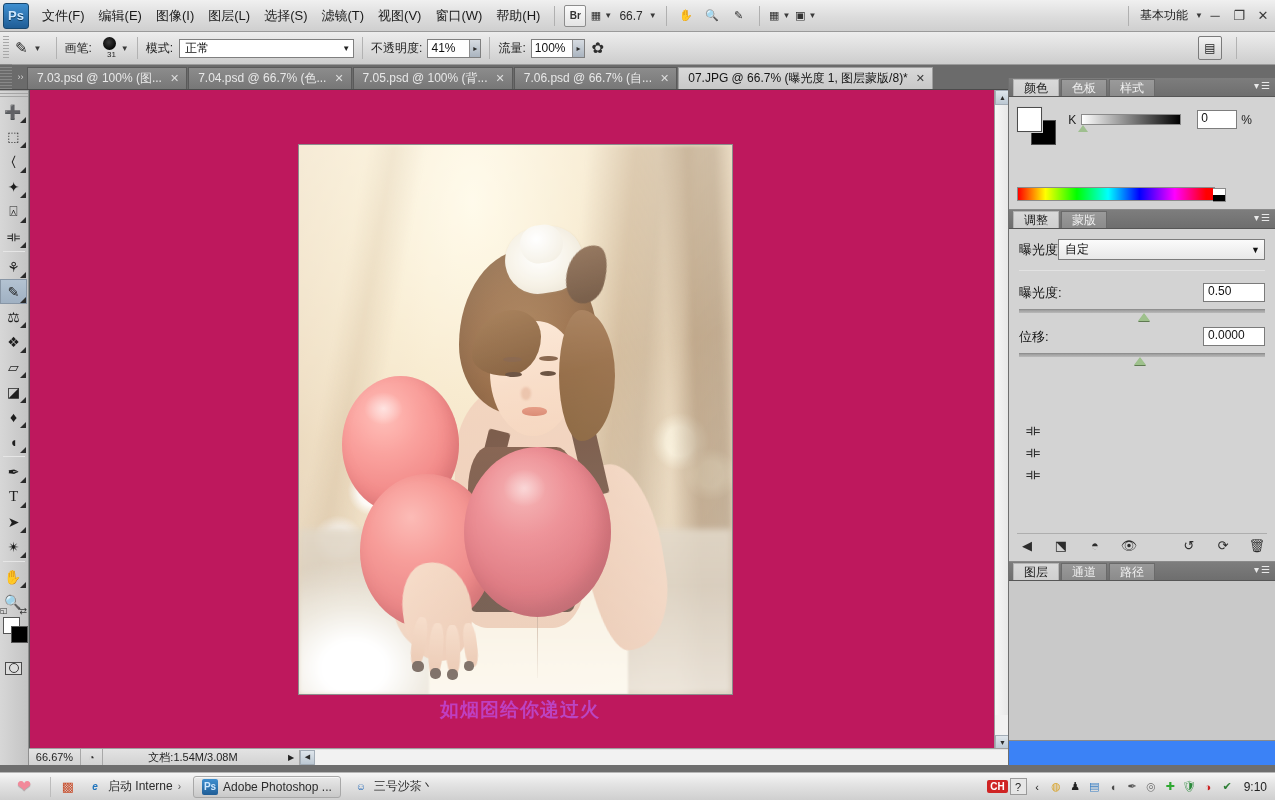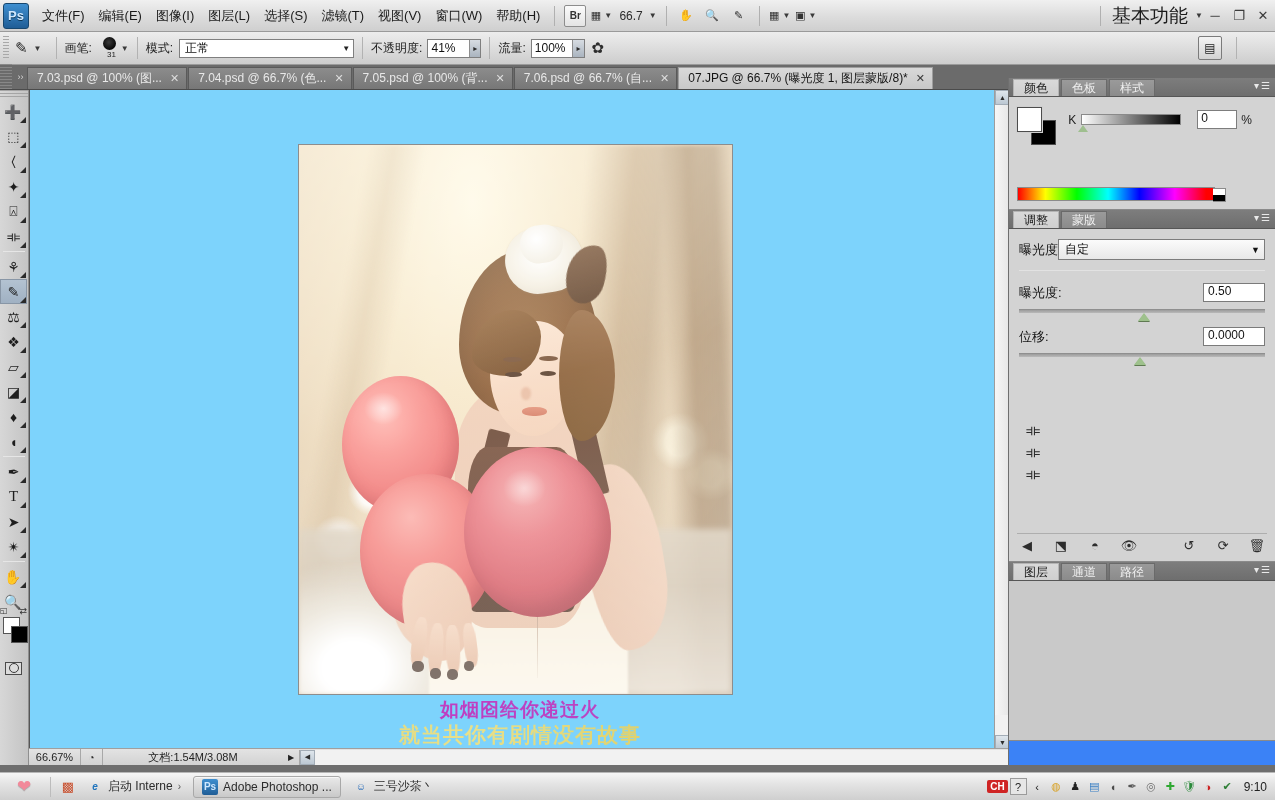--- a/index.html
+++ b/index.html
@@ -38,21 +38,21 @@
     display:flex;align-items:center;justify-content:center;
     font-size:11px;color:#333;
   }
   .mb-btn.boxed{
     border:1px solid #8d8d8d;background:linear-gradient(#fbfbfb,#e4e4e4);
     border-radius:2px; padding:0 4px; font-size:10px; font-weight:bold;
   }
   .caret{ font-size:8px; color:#3a3a3a; margin-left:3px; }
   .zoomval{ font-size:12px;color:#2a2a2a; padding:0 3px; }
   .mb-right{ margin-left:auto; display:flex; align-items:center; }
-  .workspace{ font-size:19px; padding:0 4px; }
+  .workspace{ font-size:12px; padding:0 4px; }
   .wbtn{ width:24px;height:22px;display:flex;align-items:center;justify-content:center;color:#3b3b3b;font-size:13px;}
 
   
   .optbar{
     position:absolute; left:0; top:32px; width:1275px; height:33px;
     background:linear-gradient(#ededed,#dadada 60%,#cdcdcd);
     border-bottom:1px solid #9a9a9a;
     display:flex; align-items:center; padding-left:3px;
   }
   .grip{
@@ -174,21 +174,21 @@
     position:absolute; left:29px; top:90px; width:980px; height:675px;
     background:#6e6e6e;
   }
   .docwin{
     position:absolute; left:0; top:0; width:980px; height:675px;
     background:#b9b9b9;
     border-left:1px solid #565656;
   }
   .canvas-scroll{
     position:absolute; left:0; top:0; right:15px; bottom:15px;
-    background:#7dd3fc; overflow:hidden;
+    background:#be185d; overflow:hidden;
   }
   .artboard{
     position:absolute; left:269px; top:55px; width:433px; height:549px;
     background:#efe9df; box-shadow:0 0 0 1px #8d8d8d;
     overflow:hidden;
   }
   
   .photo{ position:absolute;inset:0; overflow:hidden;
     background:
       radial-gradient(circle at 17% 63%, rgba(255,255,255,.85) 0 3%, rgba(255,255,255,0) 5%),
@@ -794,21 +794,20 @@
             <div class="nail n1"></div>
             <div class="nail n2"></div>
             <div class="nail n3"></div>
             <div class="nail n4"></div>
             <div class="warmwash"></div>
           </div>
         </div>
 
         <div class="captions">
           <div class="cap1">如烟囵给你递过火</div>
-          <div class="cap2">就当共你有剧情没有故事</div>
         </div>
       </div>
 
       <div class="vscroll">
         <div class="sb-arrow">▲</div>
         <div class="sb-thumb-v" style="top:15px;height:610px;"></div>
         <div class="sb-arrow bot">▼</div>
       </div>
       <div class="hscroll"></div>
       <div class="corner"></div>

